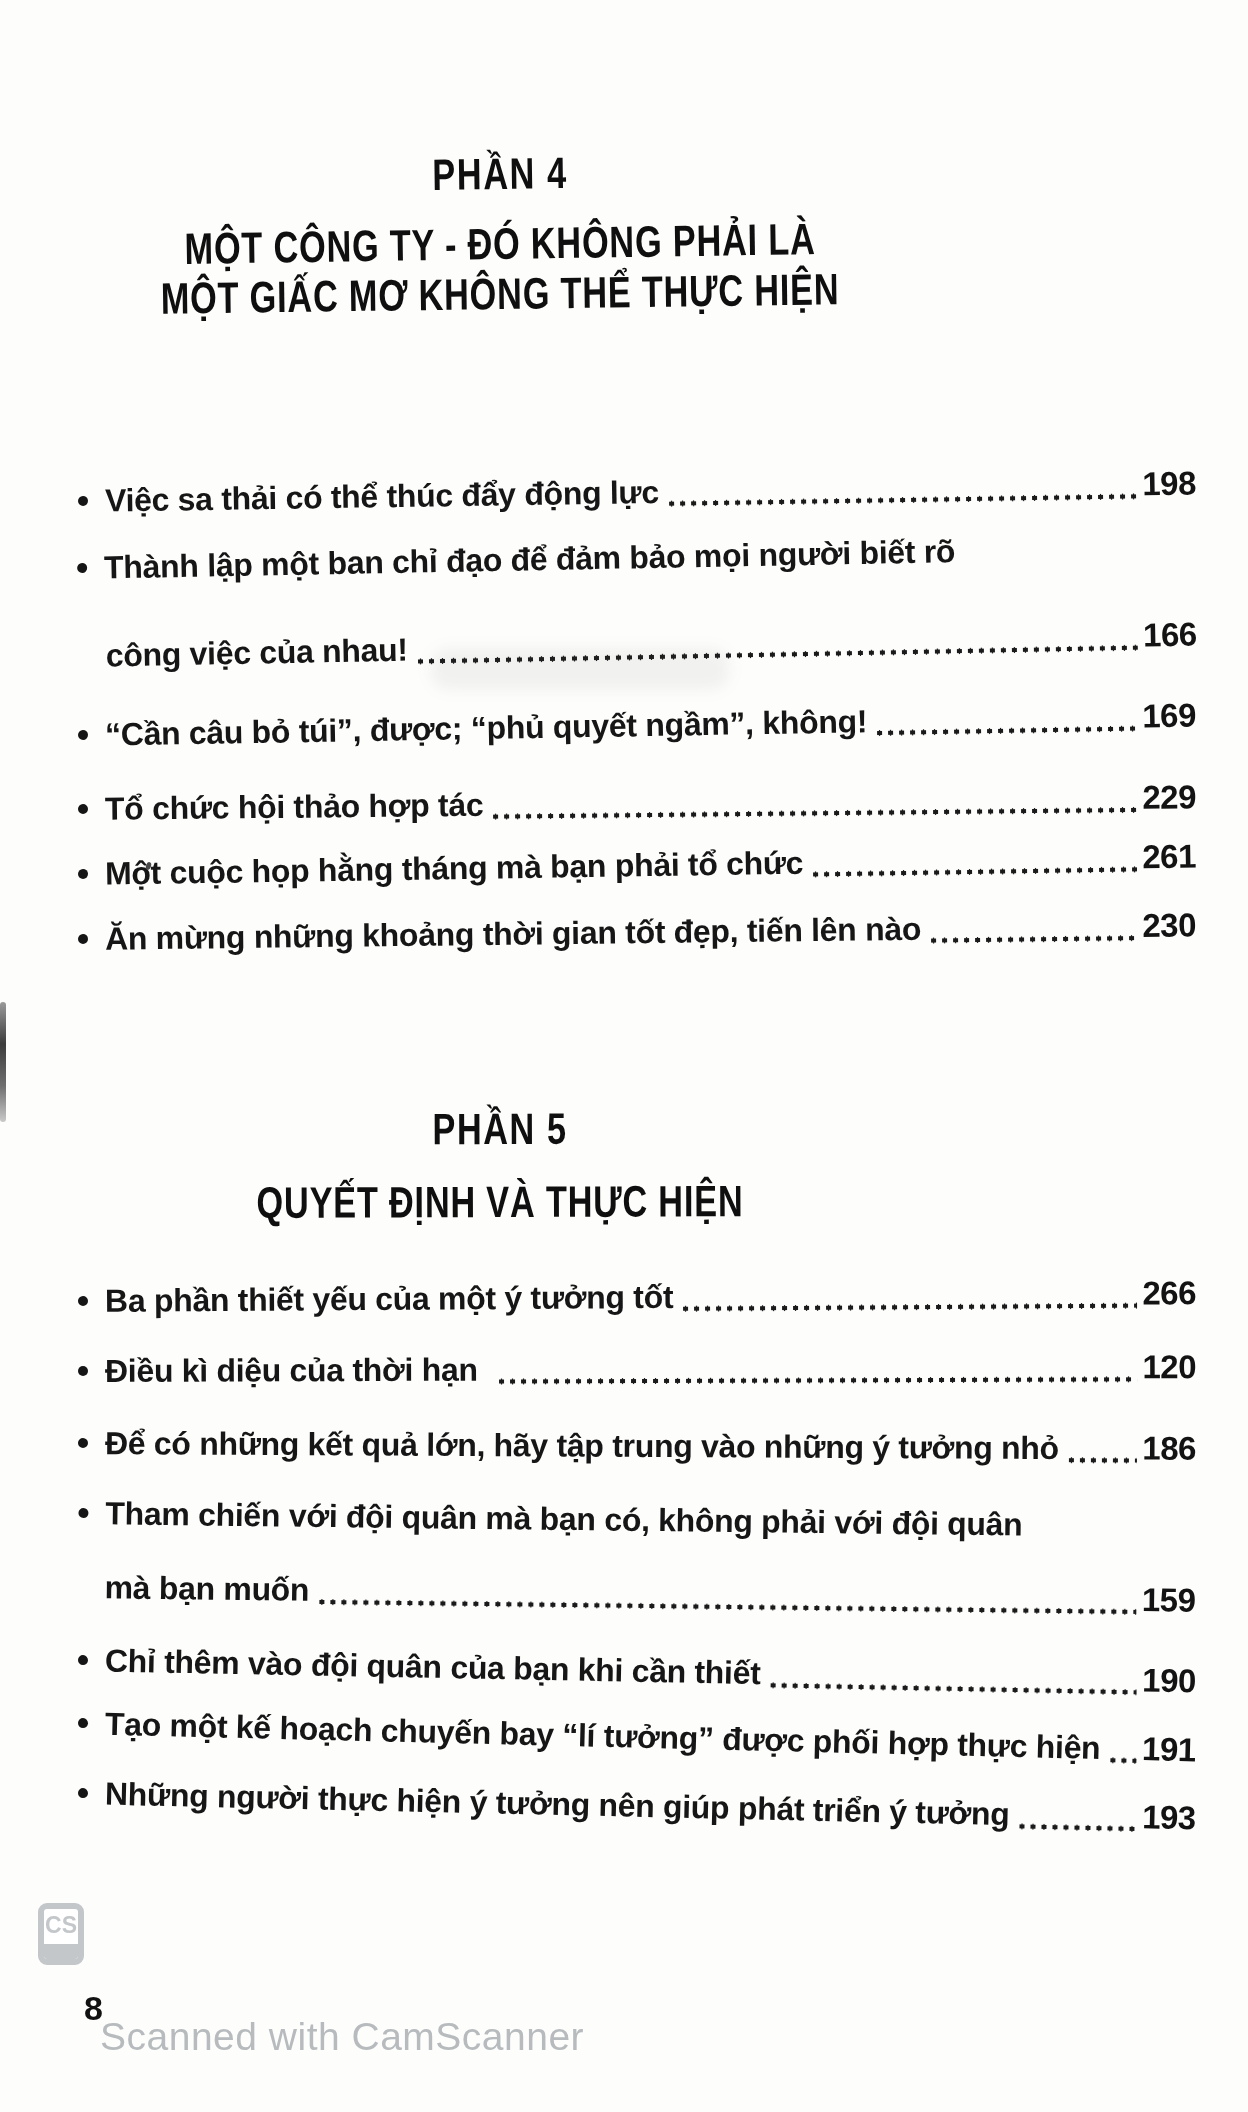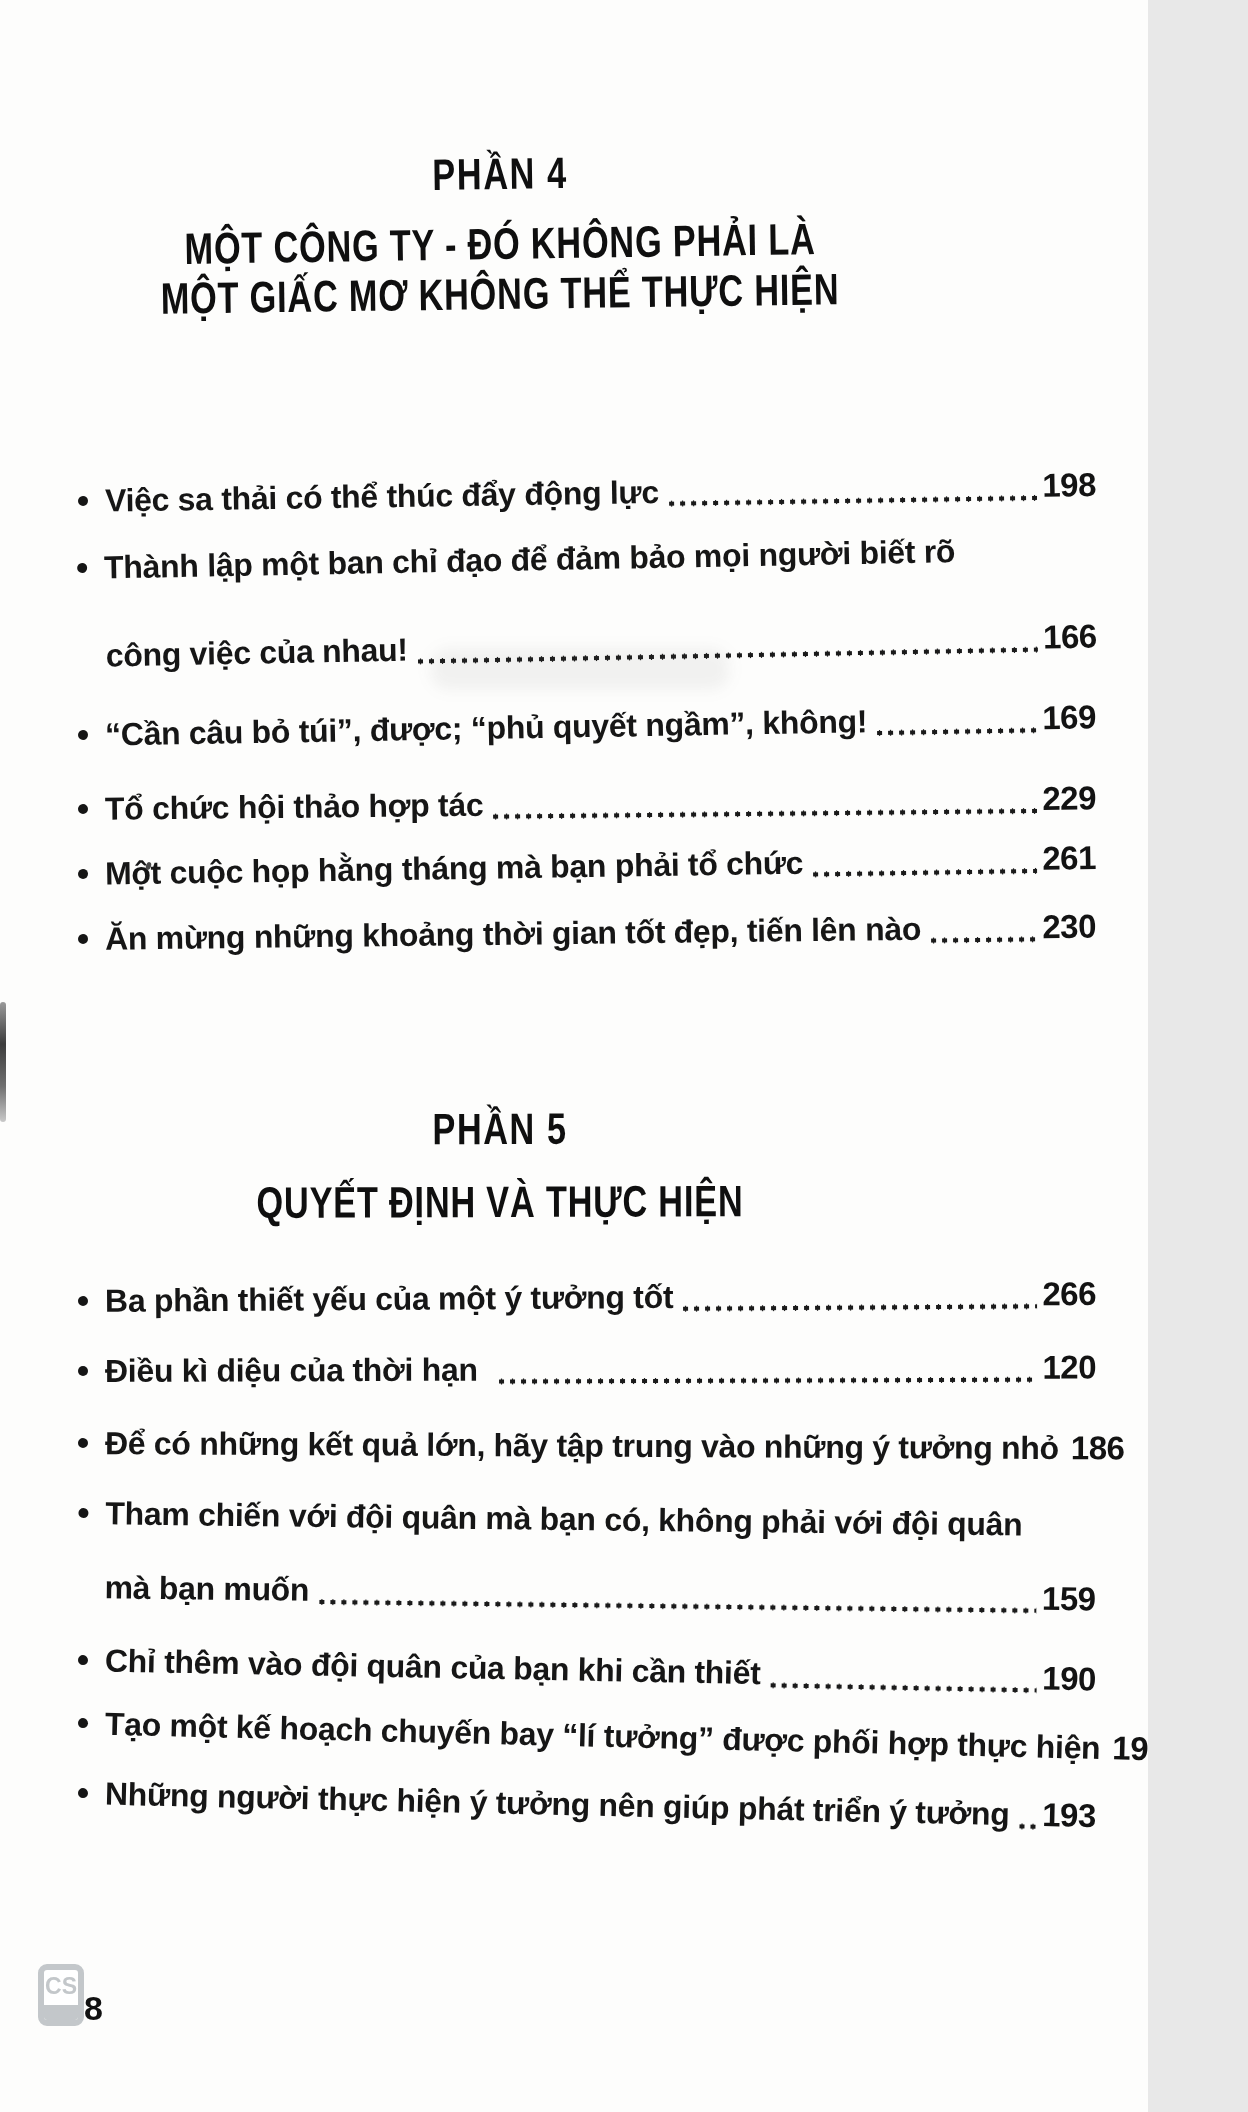--- a/index.html
+++ b/index.html
@@ -1,18 +1,18 @@
 <!DOCTYPE html>
 <html><head>
 <meta charset="utf-8">
 <style>
   html,body{margin:0;padding:0;background:#e8e8e8;}
   .page{
     position:relative;
-    width:1148px;height:2112px;
+    width:1248px;height:2112px;
     background:#fdfdfc;
     overflow:hidden;
     font-family:"Liberation Sans",sans-serif;
     color:#151515;
   }
   
   .heading{
     position:absolute;left:0;width:1000px;
     text-align:center;
     font-weight:700;
@@ -67,21 +67,21 @@
   .s5-i4 .row2{margin-top:28px;}
   .s5-i5{top:1637px;transform:rotate(1.1deg);}
   .s5-i6{top:1700px;transform:rotate(1.4deg);}
   .s5-i7{top:1770px;transform:rotate(1.3deg);}
   
   .folio{
     position:absolute;left:84px;top:1988px;
     font-size:34px;font-weight:700;color:#111;line-height:40px;
   }
   .cs-logo{
-    position:absolute;left:38px;top:1964px;
+    position:absolute;left:38px;top:1903px;
     width:46px;height:62px;box-sizing:border-box;
     border:6px solid #c3c7ca;border-radius:9px;
     background:#ffffff;overflow:hidden;
   }
   .cs-logo-text{
     display:block;text-align:center;
     font-size:23px;font-weight:700;color:#c3c7ca;
     line-height:32px;letter-spacing:0;
   }
   .cs-logo-bar{
@@ -245,14 +245,15 @@
 
   <div class="artifact-line"></div>
   <div class="artifact-dot"></div>
   <div class="smudge"></div>
 
   <div class="folio">8</div>
   <div class="cs-logo">
     <span class="cs-logo-text">CS</span>
     <span class="cs-logo-bar"></span>
   </div>
+  <div class="watermark">Scanned with CamScanner</div>
 
 </div>
 
 </body></html>

